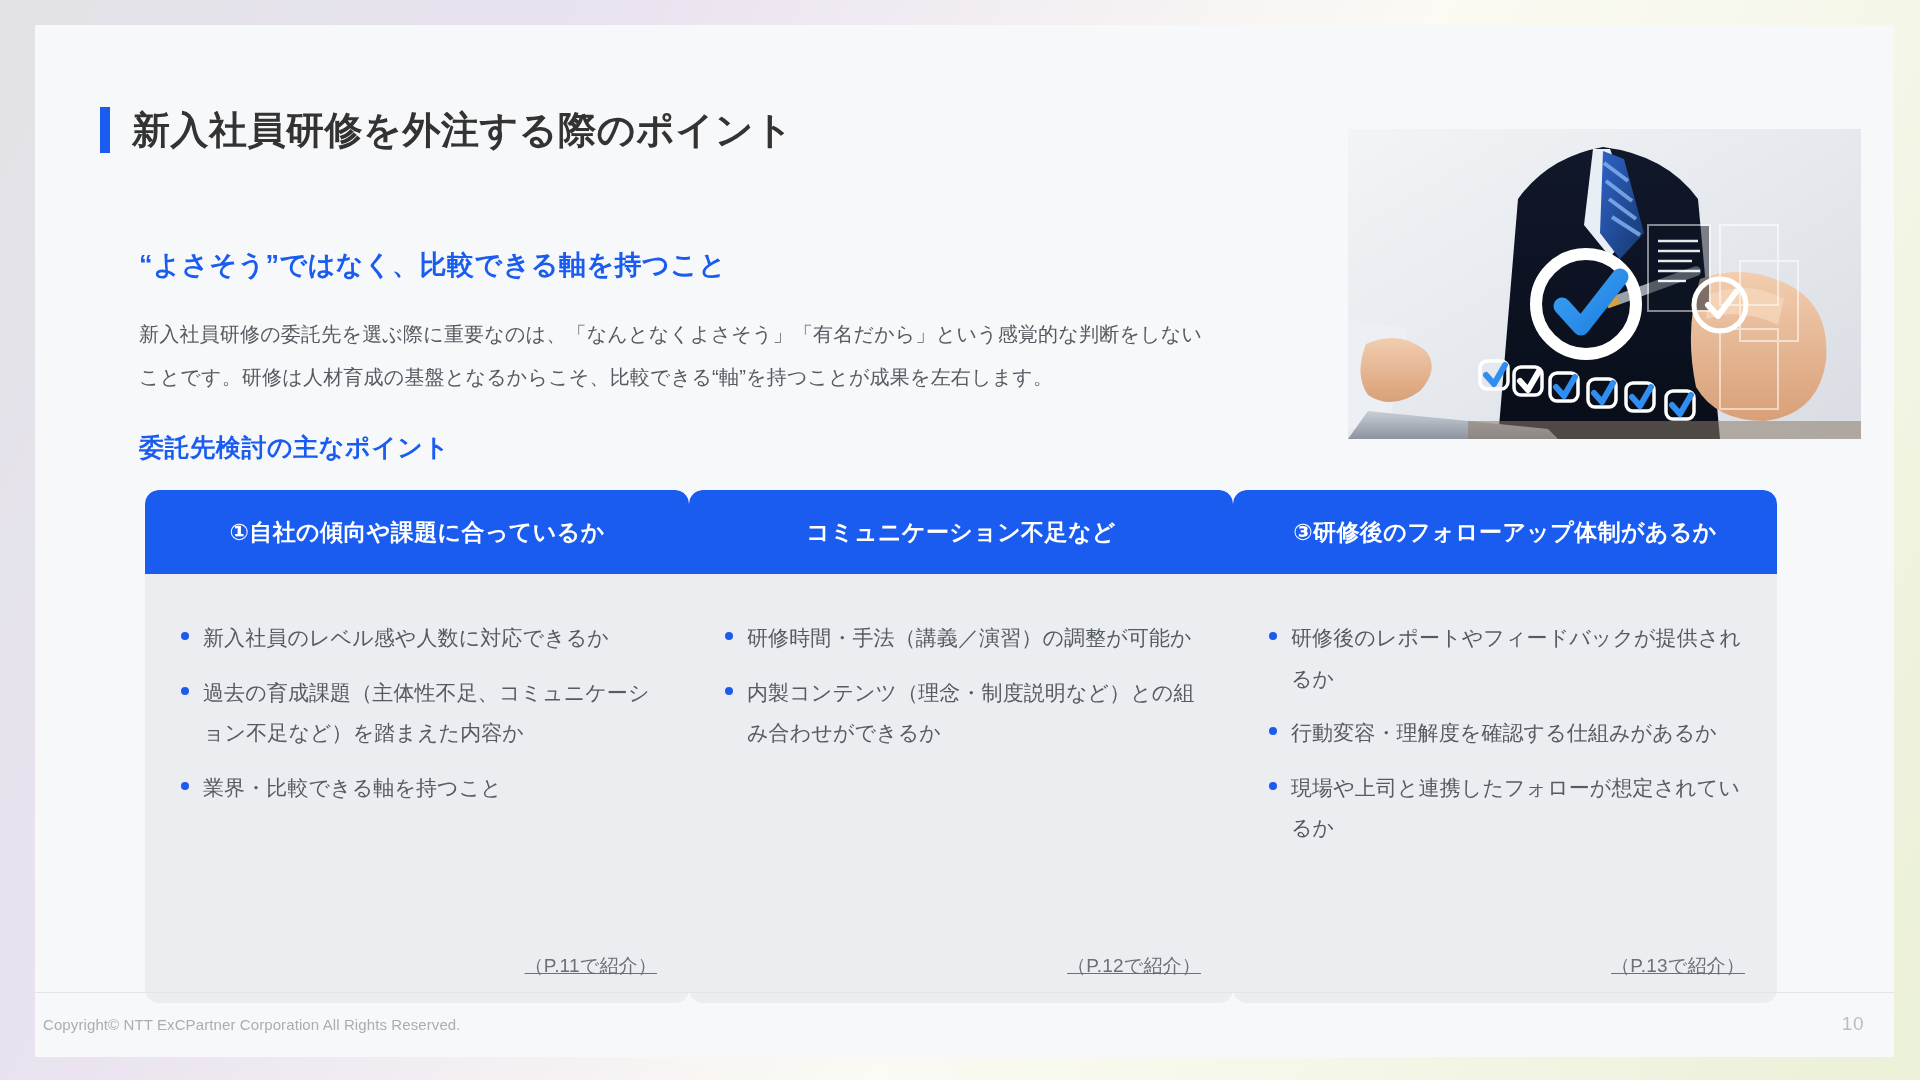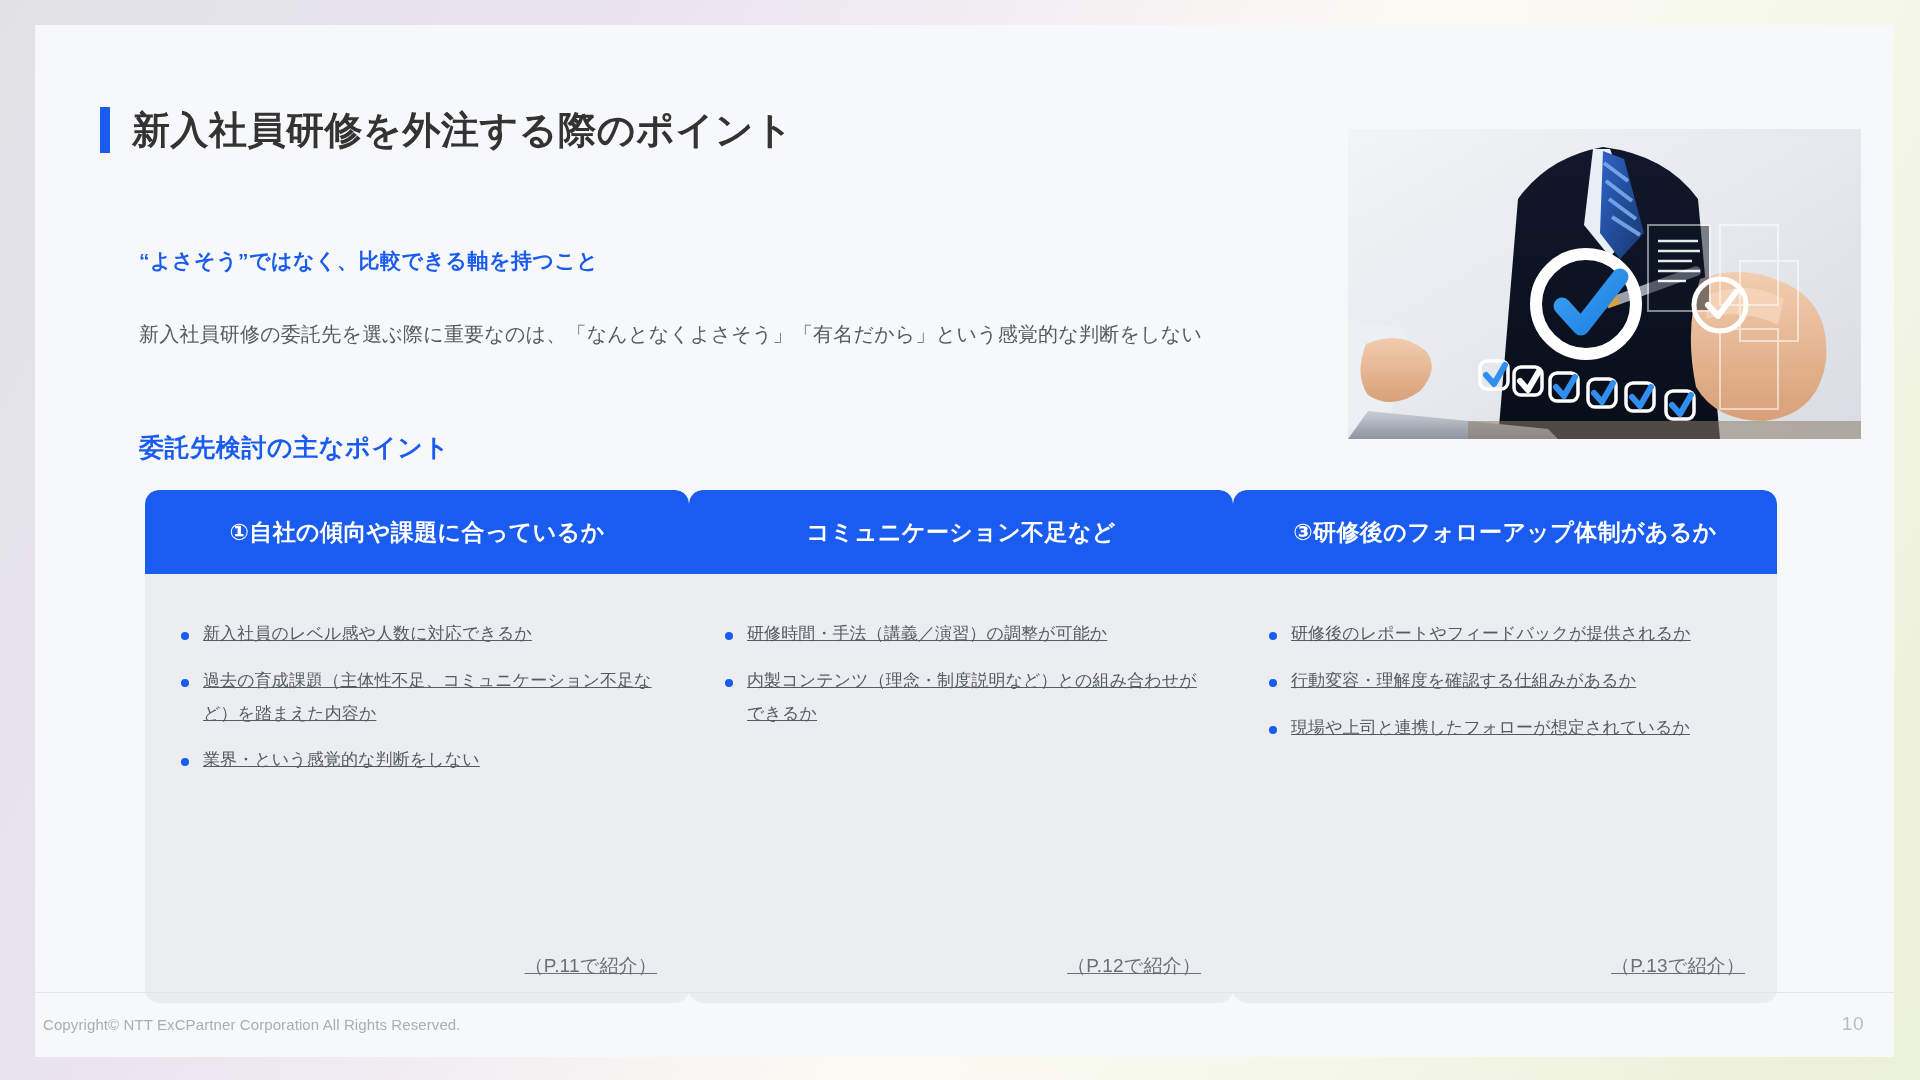--- a/index.html
+++ b/index.html
@@ -66,21 +66,21 @@
     letter-spacing: 0.5px;
     line-height: 1;
     white-space: nowrap;
   }
 
   
   .subheading {
     position: absolute;
     left: 104px;
     top: 222px;
-    font-size: 21px;
+    font-size: 27px;
     font-weight: bold;
     color: #1a5cf0;
     letter-spacing: 0.5px;
     white-space: nowrap;
   }
 
   
   .body-para {
     position: absolute;
     left: 104px;
@@ -158,25 +158,24 @@
   }
   ul.bullets {
     list-style: none;
     margin: 0;
     padding: 0;
   }
   ul.bullets li {
     position: relative;
     padding-left: 24px;
     margin-bottom: 14px;
-    font-size: 17px;
+    font-size: 21px;
     color: #555b62;
     line-height: 1.93;
     letter-spacing: 0.1px;
-    text-decoration: underline;
   }
   ul.bullets li::before {
     content: "";
     position: absolute;
     left: 2px;
     top: 14px;
     width: 8px;
     height: 8px;
     border-radius: 50%;
     background: #1a5cf0;
@@ -225,20 +224,21 @@
 
     <div class="title-row">
       <div class="title-bar"></div>
       <div class="title-text">新入社員研修を外注する際のポイント</div>
     </div>
 
     <div class="subheading">“よさそう”ではなく、比較できる軸を持つこと</div>
 
     <div class="body-para">
       <span class="ln">新入社員研修の委託先を選ぶ際に重要なのは、「なんとなくよさそう」「有名だから」という感覚的な判断をしない</span>
+      <span class="ln">ことです。研修は人材育成の基盤となるからこそ、比較できる“軸”を持つことが成果を左右します。</span>
     </div>
 
     <div class="section-heading">委託先検討の主なポイント</div>
 
     <div class="photo">
       <svg viewBox="0 0 513 310" preserveAspectRatio="xMidYMid slice">
         <defs>
           <linearGradient id="bgLight" x1="0" y1="0" x2="1" y2="1">
             <stop offset="0" stop-color="#f2f4f7"></stop>
             <stop offset="1" stop-color="#d9dde3"></stop>
@@ -340,21 +340,21 @@
     </div>
 
     <div class="cards">
 
       <div class="card">
         <div class="card-head">①自社の傾向や課題に合っているか</div>
         <div class="card-body">
           <ul class="bullets">
             <li>新入社員のレベル感や人数に対応できるか</li>
             <li>過去の育成課題（主体性不足、コミュニケーション不足など）を踏まえた内容か</li>
-            <li>業界・という感覚的な判断をしない</li>
+            <li>業界・比較できる軸を持つこと</li>
           </ul>
           <div class="card-ref">（P.11で紹介）</div>
         </div>
       </div>
 
       <div class="card">
         <div class="card-head">コミュニケーション不足など</div>
         <div class="card-body">
           <ul class="bullets">
             <li>研修時間・手法（講義／演習）の調整が可能か</li>

